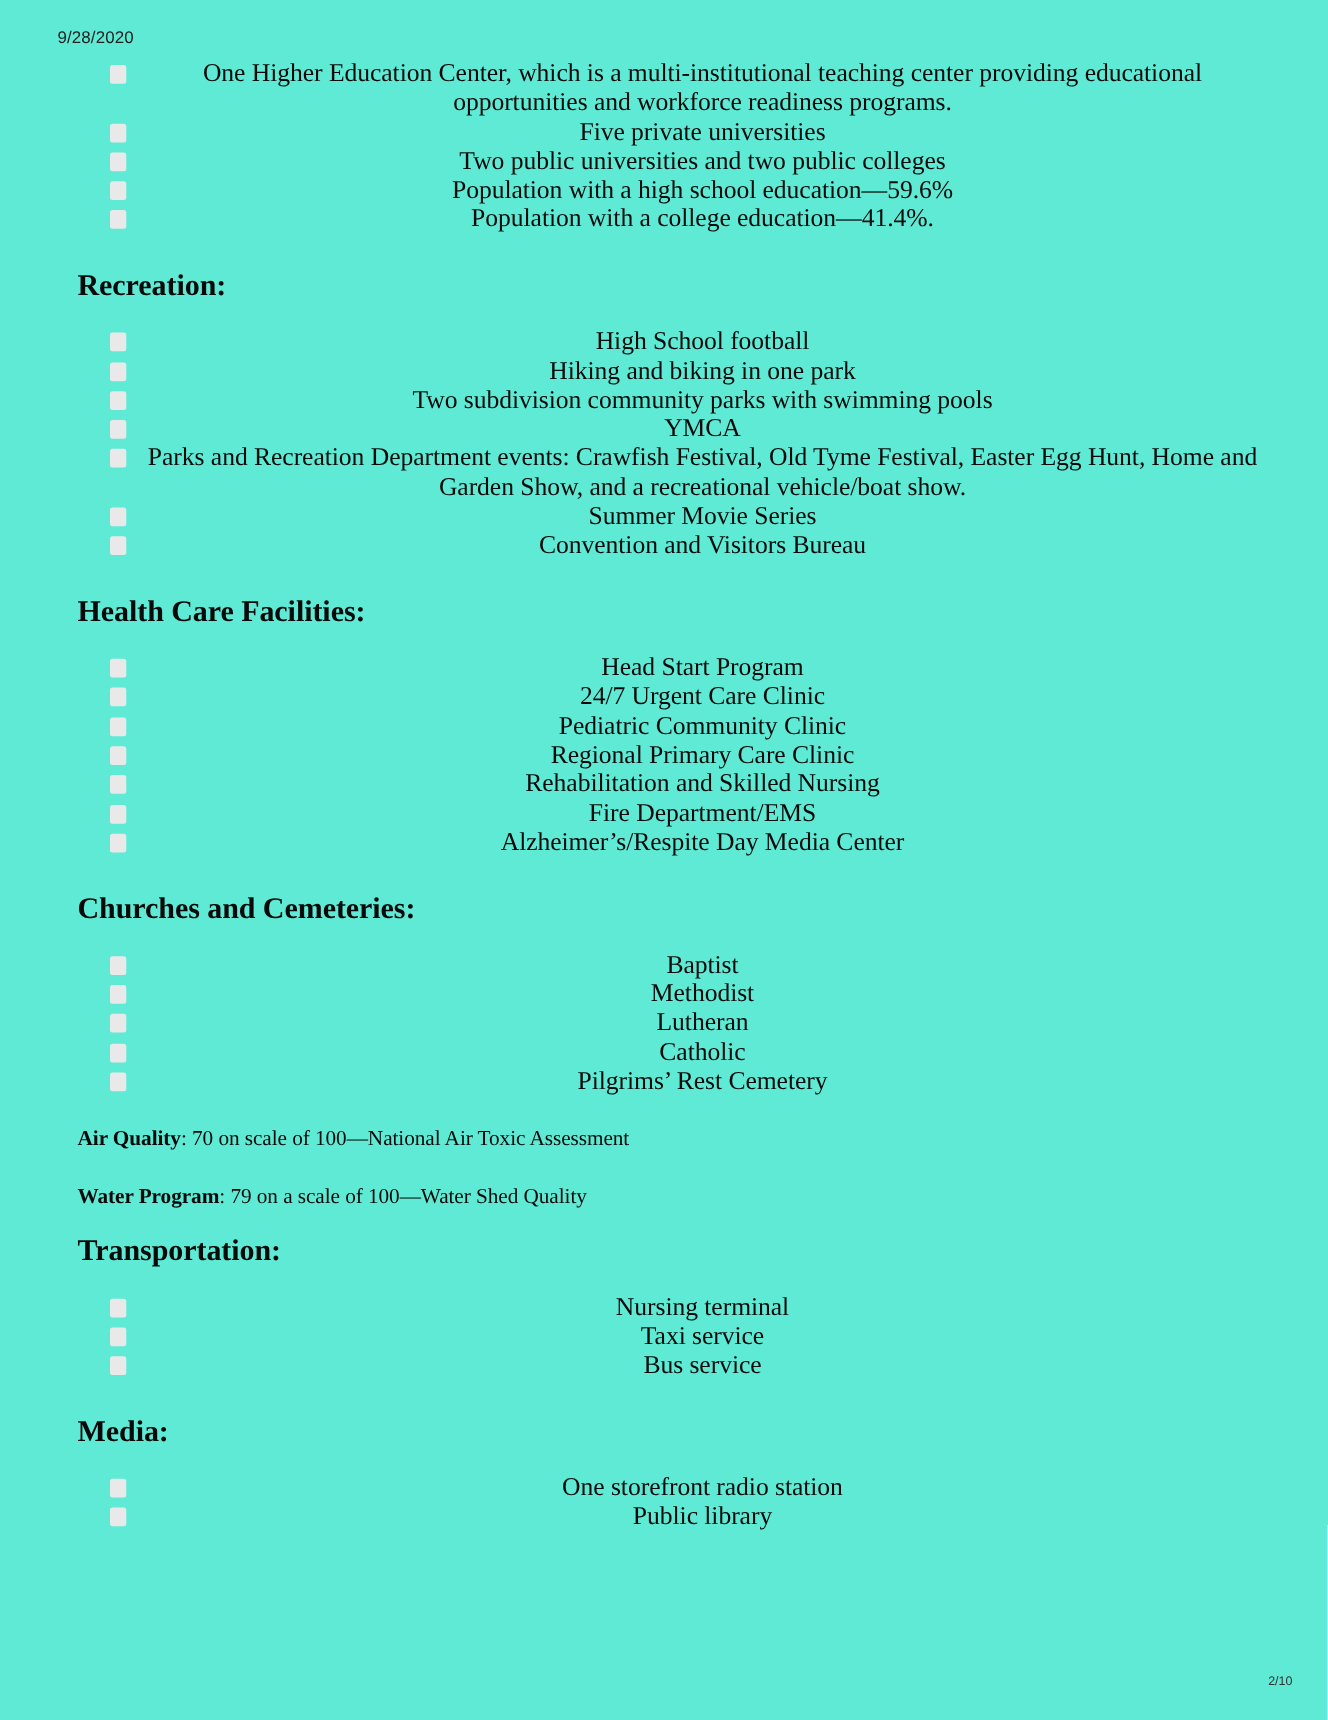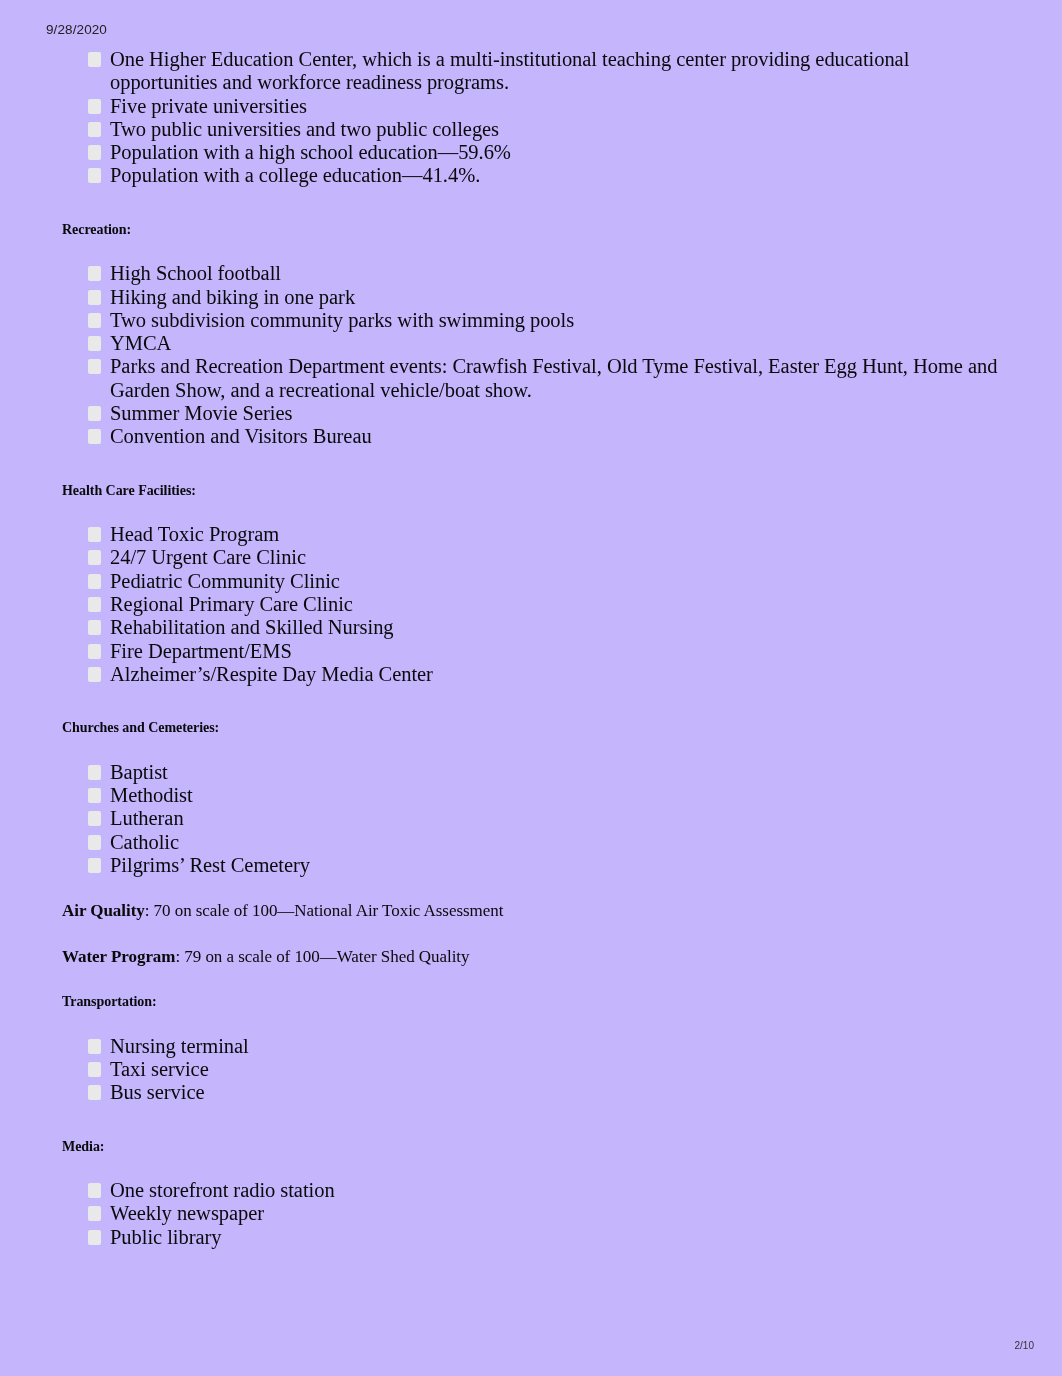--- a/index.html
+++ b/index.html
@@ -4,21 +4,21 @@
 <style>
   html, body {
     margin: 0;
     padding: 0;
     background: #ffffff;
   }
   .page {
     position: relative;
     width: 1062px;
     height: 1376px;
-    background: #c4b5fd;
+    background: #5eead4;
     font-family: "Liberation Serif", "DejaVu Serif", serif;
     color: #0a0a0a;
     overflow: hidden;
     box-sizing: border-box;
   }
 
   
   .page-header {
     position: absolute;
     top: 22px;
@@ -45,32 +45,33 @@
   .content {
     position: absolute;
     top: 48px;
     left: 62px;
     width: 952px;
   }
 
   
   .section-heading {
     font-weight: bold;
-    font-size: 14px;
+    font-size: 24px;
     line-height: 23.5px;
     margin: 0;
     padding: 0;
     letter-spacing: -0.05px;
   }
 
   
   ul.bullet-list {
     list-style: none;
     margin: 0;
     padding: 0;
+    text-align: center;
   }
   ul.bullet-list > li {
     position: relative;
     padding-left: 48px;
     font-size: 20.5px;
     line-height: 23.3px;
     margin: 0;
     letter-spacing: -0.05px;
   }
   
@@ -171,21 +172,21 @@
         </li>
       </ul>
 
     <div class="gap-after-list"></div>
 
     <div class="section-heading">Health Care Facilities:</div>
     <div class="gap-after-head"></div>
     <ul class="bullet-list">
         <li>
           <span class="bullet-marker"></span>
-          <span class="li-text">Head Toxic Program</span>
+          <span class="li-text">Head Start Program</span>
         </li>
         <li>
           <span class="bullet-marker"></span>
           <span class="li-text">24/7 Urgent Care Clinic</span>
         </li>
         <li>
           <span class="bullet-marker"></span>
           <span class="li-text">Pediatric Community Clinic</span>
         </li>
         <li>
@@ -264,24 +265,20 @@
 
     <div class="section-heading">Media:</div>
     <div class="gap-after-head"></div>
     <ul class="bullet-list">
         <li>
           <span class="bullet-marker"></span>
           <span class="li-text">One storefront radio station</span>
         </li>
         <li>
           <span class="bullet-marker"></span>
-          <span class="li-text">Weekly newspaper</span>
-        </li>
-        <li>
-          <span class="bullet-marker"></span>
           <span class="li-text">Public library</span>
         </li>
       </ul>
 
   </div>
 
   <div class="page-footer">2/10</div>
 
 </div>
 

